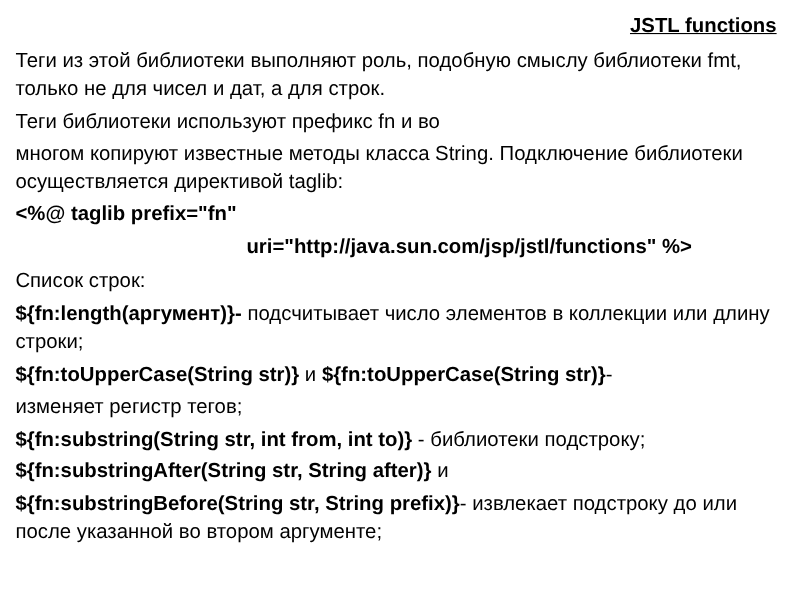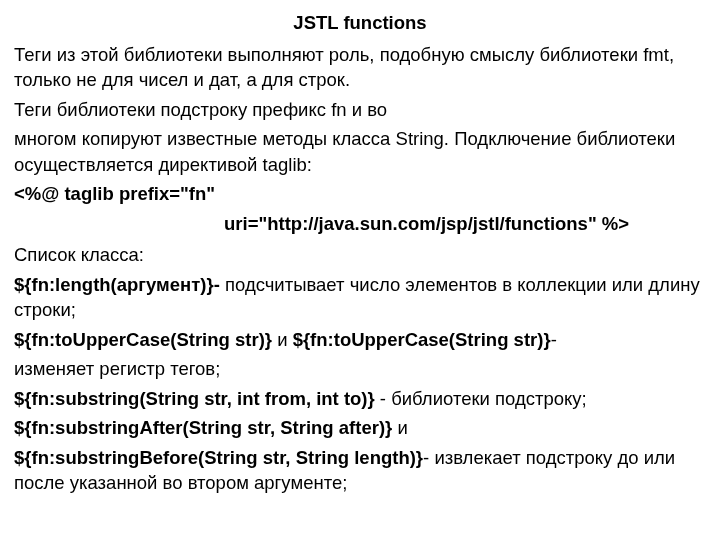--- a/index.html
+++ b/index.html
@@ -7,65 +7,66 @@
     padding: 10px 14px;
     width: 720px;
     box-sizing: border-box;
     font-family: Arial, Helvetica, sans-serif;
     font-size: 18.5px;
     line-height: 1.38;
     color: #000;
     background: #fff;
   }
   .title {
-    text-align: center;
+    text-align: right;
     font-weight: bold;
     margin-bottom: 6px;
+    text-decoration: underline;
   }
   .para {
     margin-bottom: 4px;
   }
   .bold { font-weight: bold; }
   .indent-uri {
     padding-left: 210px;
     font-weight: bold;
     margin-bottom: 6px;
   }
   .gap { margin-top: 4px; }
 </style>
 </head>
 <body>
 
 <div class="title">JSTL functions</div>
 
 <div class="para">Теги из этой библиотеки выполняют роль, подобную смыслу библиотеки fmt, только не для чисел и дат, а для строк.</div>
 
-<div class="para">Теги библиотеки подстроку префикс fn и во</div>
+<div class="para">Теги библиотеки используют префикс fn и во</div>
 
 <div class="para">многом копируют известные методы класса String. Подключение библиотеки осуществляется директивой taglib:</div>
 
 <div class="para bold">&lt;%@ taglib prefix="fn"</div>
 
 <div class="indent-uri">uri="http://java.sun.com/jsp/jstl/functions" %&gt;</div>
 
-<div class="para">Список класса:</div>
+<div class="para">Список строк:</div>
 
 <div class="para gap">
   <span class="bold">${fn:length(аргумент)}-</span><span> подсчитывает число элементов в коллекции или длину строки;</span>
 </div>
 
 <div class="para gap">
   <span class="bold">${fn:toUpperCase(String str)}</span><span> и </span><span class="bold">${fn:toUpperCase(String str)}</span><span>-</span>
 </div>
 
 <div class="para">изменяет регистр тегов;</div>
 
 <div class="para gap">
   <span class="bold">${fn:substring(String str, int from, int to)}</span><span> - библиотеки подстроку;</span>
 </div>
 
 <div class="para gap">
   <span class="bold">${fn:substringAfter(String str, String after)}</span><span> и</span>
 </div>
 
 <div class="para gap">
-  <span class="bold">${fn:substringBefore(String str, String length)}</span><span>- извлекает подстроку до или после указанной во втором аргументе;</span>
+  <span class="bold">${fn:substringBefore(String str, String prefix)}</span><span>- извлекает подстроку до или после указанной во втором аргументе;</span>
 </div>
 
 </body></html>

